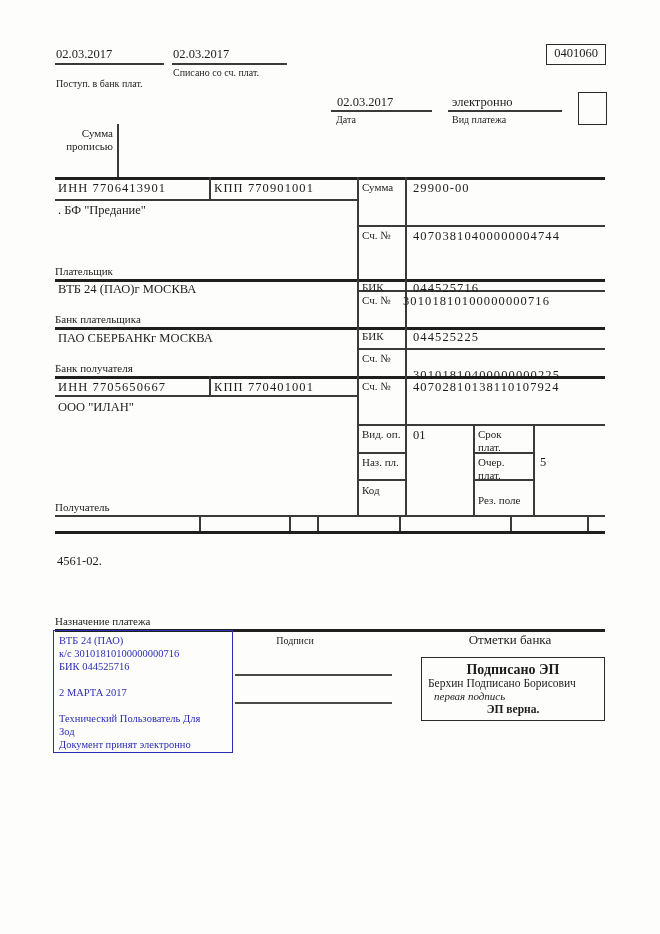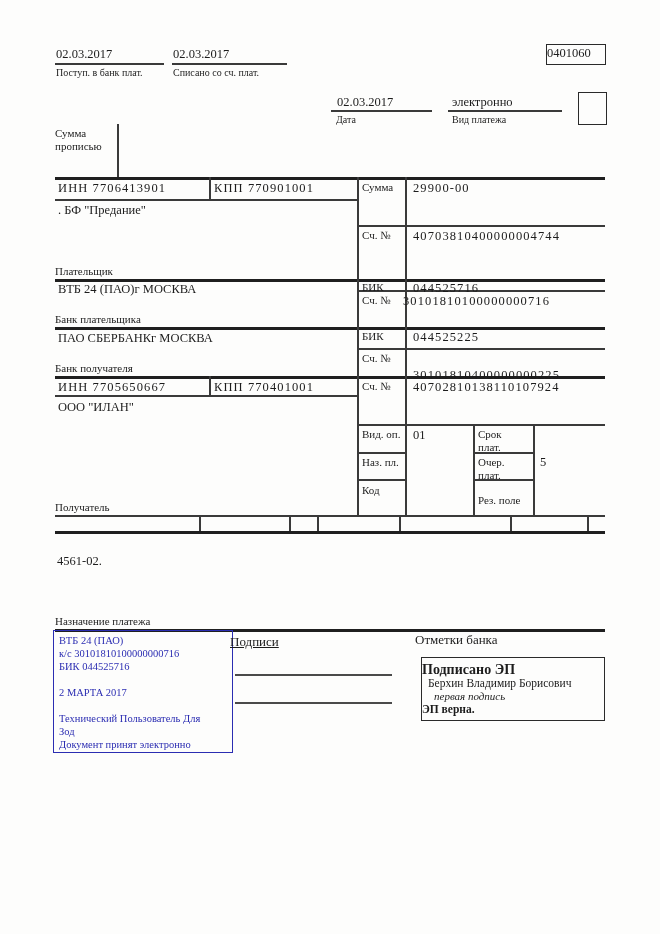--- a/index.html
+++ b/index.html
@@ -13,53 +13,53 @@
   .wrap{white-space:normal;}
   .hl{position:absolute;background:#3a3a3a;height:1.5px;}
   .hlb{position:absolute;background:#1f1f1f;height:2.5px;}
   .vl{position:absolute;background:#3a3a3a;width:1.5px;}
   .box{position:absolute;border:1.5px solid #2a2a2a;background:transparent;}
   .title{font-family:"Liberation Sans", sans-serif;font-weight:bold;font-size:13.5px;}
   .stamp{position:absolute;border:1.5px solid #2b2db2;color:#2b2db2;font-size:10.5px;
          padding:3px 5px;line-height:13px;}
   .stamp-line{min-height:13px;white-space:nowrap;}
   .sigline{position:absolute;background:#4a4a4a;height:2px;}
-  .center{text-align:left;}
+  .center{text-align:center;}
   .it{font-style:italic;}
   .b{font-weight:bold;}
 </style>
 </head>
 <body>
 
 <div id="page">
 
   <div class="t bd" style="left:56px;top:47px;">02.03.2017</div>
   <div class="hl" style="left:55px;top:63px;width:109px;"></div>
-  <div class="t sm" style="left:56px;top:67px;">Поступ. в банк плат.</div>
+  <div class="t sm" style="left:56px;top:78px;">Поступ. в банк плат.</div>
 
   <div class="t bd" style="left:173px;top:47px;">02.03.2017</div>
   <div class="hl" style="left:172px;top:63px;width:115px;"></div>
   <div class="t sm" style="left:173px;top:67px;">Списано со сч. плат.</div>
 
   <div class="box" style="left:546px;top:44px;width:58px;height:19px;">
     <div class="t bd center" style="left:0;top:1px;width:58px;">0401060</div>
   </div>
 
 
   <div class="t bd" style="left:337px;top:95px;">02.03.2017</div>
   <div class="hl" style="left:331px;top:110px;width:101px;"></div>
   <div class="t sm" style="left:336px;top:114px;">Дата</div>
 
   <div class="t bd" style="left:452px;top:95px;">электронно</div>
   <div class="hl" style="left:448px;top:110px;width:114px;"></div>
   <div class="t sm" style="left:452px;top:114px;">Вид платежа</div>
 
   <div class="box" style="left:578px;top:92px;width:27px;height:31px;"></div>
 
-  <div class="t md wrap" style="left:55px;top:127px;width:58px;">Сумма прописью</div>
+  <div class="t md wrap" style="left:55px;top:127px;width:58px;text-align:right;">Сумма прописью</div>
   <div class="vl" style="left:117px;top:124px;height:53px;"></div>
 
   <div class="hlb" style="left:55px;top:177px;width:550px;"></div>
   <div class="hl" style="left:55px;top:199px;width:302px;"></div>
   <div class="hl" style="left:357px;top:225px;width:248px;"></div>
   <div class="hlb" style="left:55px;top:279px;width:550px;"></div>
   <div class="hl" style="left:357px;top:290px;width:248px;"></div>
   <div class="hlb" style="left:55px;top:327px;width:550px;"></div>
   <div class="hl" style="left:357px;top:348px;width:248px;"></div>
   <div class="hlb" style="left:55px;top:376px;width:550px;"></div>
@@ -134,25 +134,25 @@
     <div class="stamp-line">к/с 30101810100000000716</div>
     <div class="stamp-line">БИК 044525716</div>
     <div class="stamp-line"></div>
     <div class="stamp-line">2 МАРТА 2017</div>
     <div class="stamp-line"></div>
     <div class="stamp-line">Технический Пользователь Для</div>
     <div class="stamp-line">Зод</div>
     <div class="stamp-line">Документ принят электронно</div>
   </div>
 
-  <div class="t center" style="left:230px;top:635px;width:130px;font-size:13px;text-decoration:underline;">Подписи</div>
+  <div class="t center" style="left:230px;top:635px;width:130px;font-size:10px;">Подписи</div>
   <div class="sigline" style="left:235px;top:674px;width:157px;"></div>
   <div class="sigline" style="left:235px;top:702px;width:157px;"></div>
 
   <div class="t center" style="left:415px;top:633px;width:190px;font-size:13px;">Отметки банка</div>
   <div class="box" style="left:421px;top:657px;width:182px;height:62px;">
     <div class="t b center" style="left:0;top:4px;width:182px;font-size:14px;">Подписано ЭП</div>
-    <div class="t" style="left:6px;top:19px;font-size:11.5px;">Берхин Владимир Борисович</div>
+    <div class="t" style="left:6px;top:19px;font-size:11.5px;">Берхин Подписано Борисович</div>
     <div class="t it" style="left:12px;top:32px;font-size:11px;">первая подпись</div>
     <div class="t b center" style="left:0;top:45px;width:182px;font-size:11.5px;">ЭП верна.</div>
   </div>
 
 </div>
 
 </body></html>

